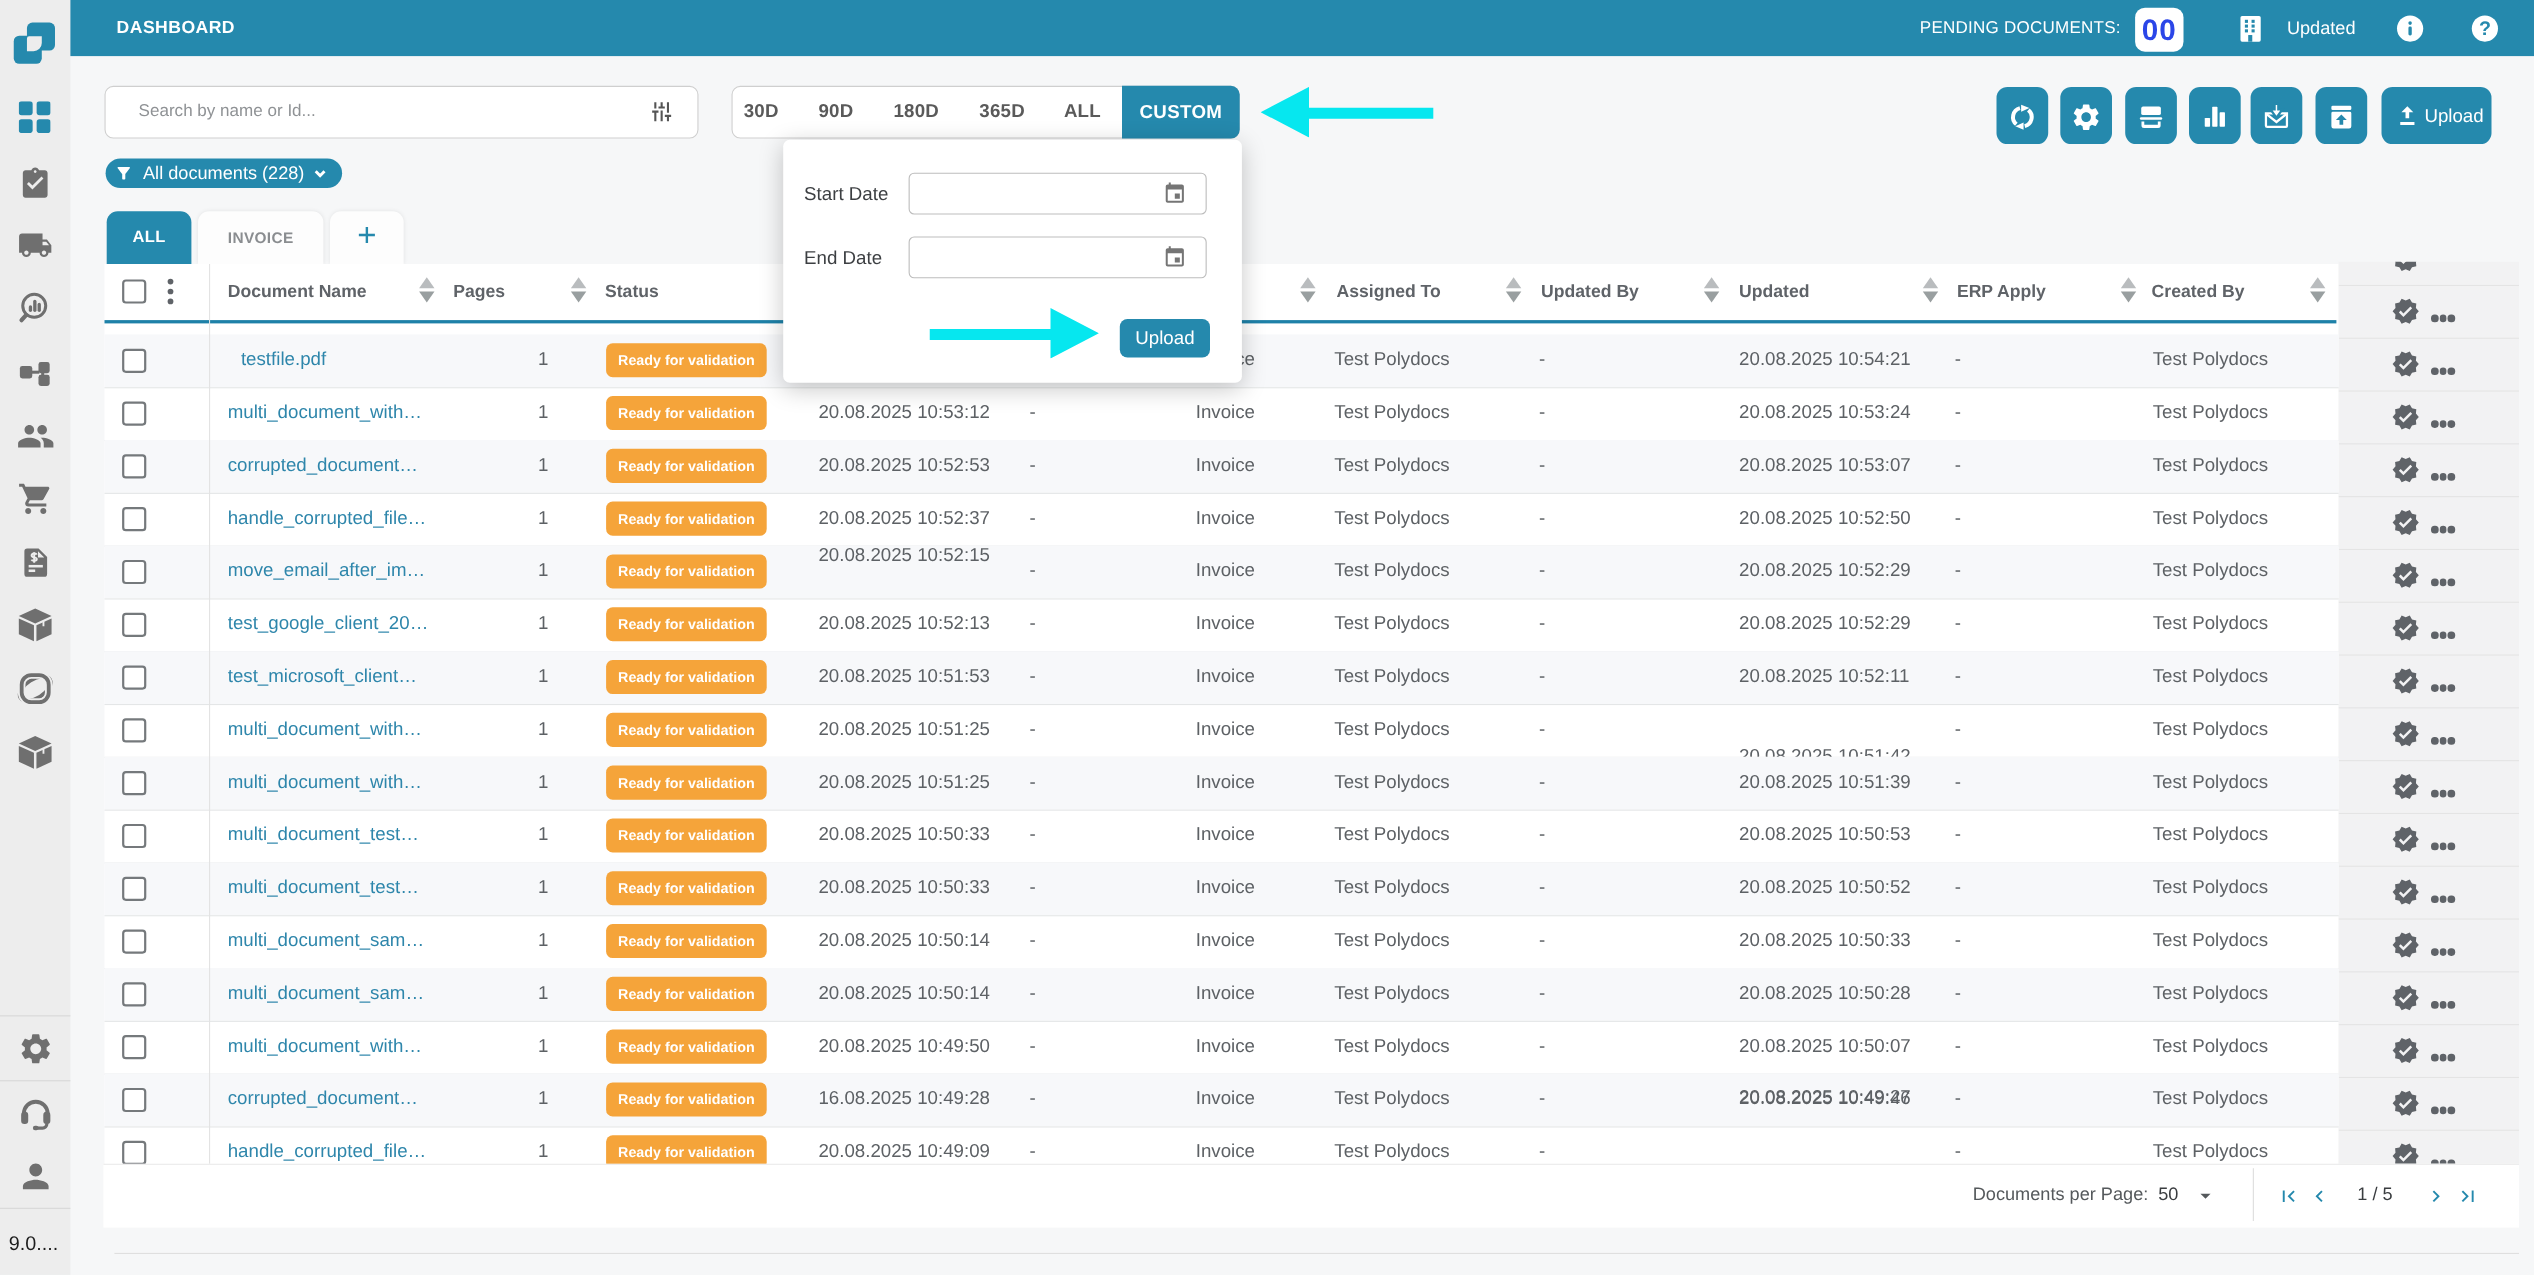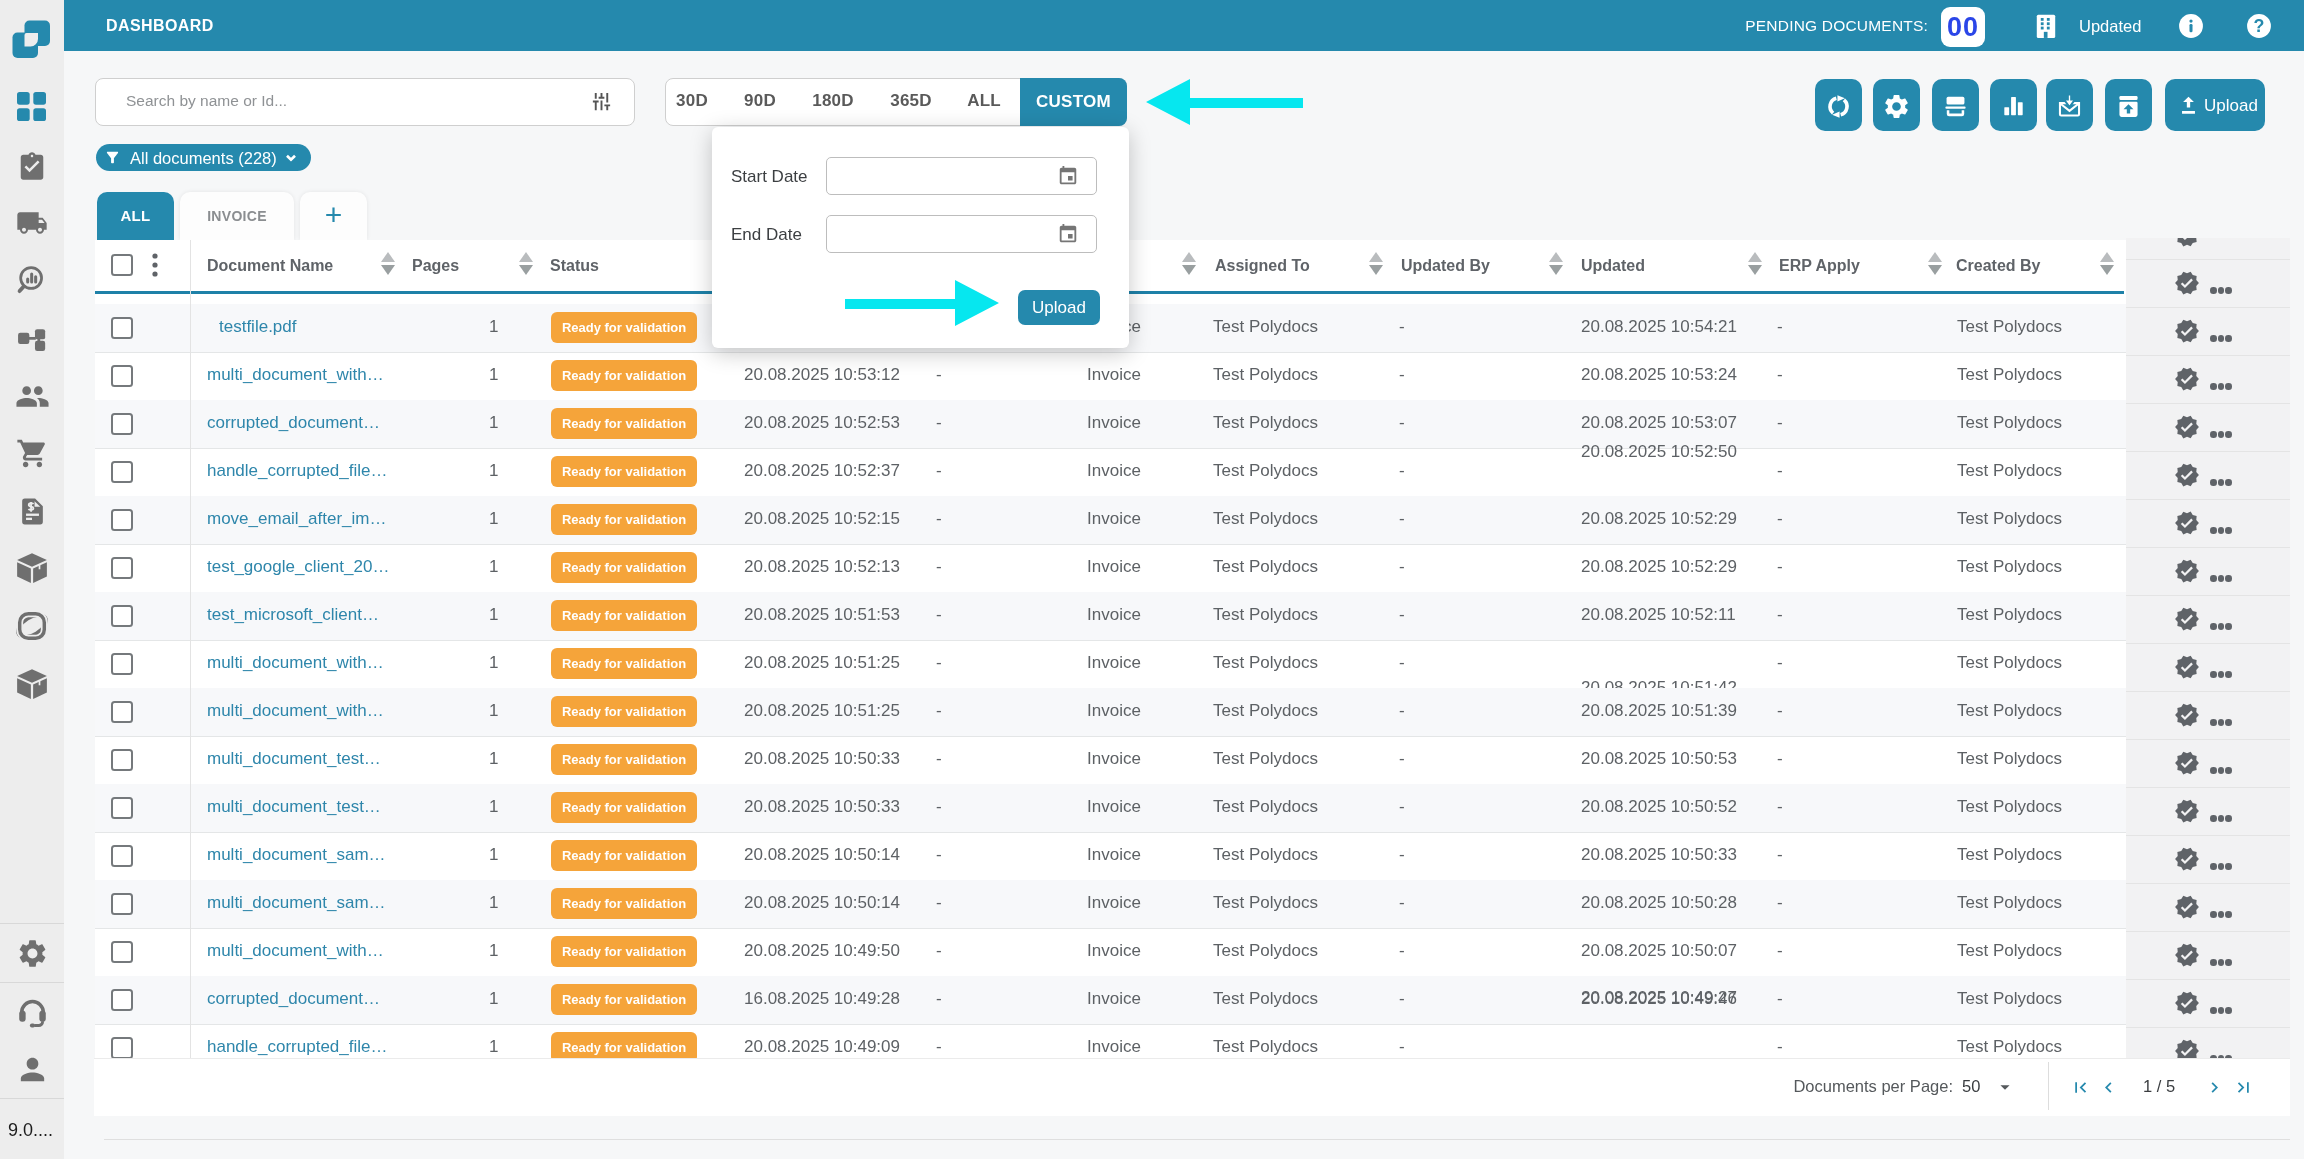--- a/index.html
+++ b/index.html
@@ -403,32 +403,32 @@
     <div class="cb" style="background:#fff"></div>
   </div>
 <div class="abs link" style="left:207px;top:461px">handle_corrupted_file…</div>
 <div class="abs cell" style="left:489px;top:461px">1</div>
 <div class="abs badge" style="top:456px">Ready for validation</div>
 <div class="abs cell" style="left:744px;top:461px">20.08.2025 10:52:37</div>
 <div class="abs cell" style="left:936px;top:461px">-</div>
 <div class="abs cell" style="left:1087px;top:461px">Invoice</div>
 <div class="abs cell" style="left:1213px;top:461px">Test Polydocs</div>
 <div class="abs cell" style="left:1399px;top:461px">-</div>
-<div class="abs cell" style="left:1581px;top:442px">20.08.2025 10:52:50</div>
+<div class="abs cell" style="left:1581px;top:461px">20.08.2025 10:52:50</div>
 <div class="abs cell" style="left:1777px;top:461px">-</div>
 <div class="abs cell" style="left:1957px;top:461px">Test Polydocs</div>
 <div class="abs rowline" style="top:496px"></div>
 <div class="abs stripe" style="top:496px;background:#f7f8fa"></div>
 <div class="abs" style="left:111px;top:509px">
     <div class="cb" style="background:#fff"></div>
   </div>
 <div class="abs link" style="left:207px;top:509px">move_email_after_im…</div>
 <div class="abs cell" style="left:489px;top:509px">1</div>
 <div class="abs badge" style="top:504px">Ready for validation</div>
-<div class="abs cell" style="left:744px;top:509px">20.08.2025 10:52:15</div>
+<div class="abs cell" style="left:744px;top:495px">20.08.2025 10:52:15</div>
 <div class="abs cell" style="left:936px;top:509px">-</div>
 <div class="abs cell" style="left:1087px;top:509px">Invoice</div>
 <div class="abs cell" style="left:1213px;top:509px">Test Polydocs</div>
 <div class="abs cell" style="left:1399px;top:509px">-</div>
 <div class="abs cell" style="left:1581px;top:509px">20.08.2025 10:52:29</div>
 <div class="abs cell" style="left:1777px;top:509px">-</div>
 <div class="abs cell" style="left:1957px;top:509px">Test Polydocs</div>
 <div class="abs rowline" style="top:544px"></div>
 <div class="abs" style="left:111px;top:557px">
     <div class="cb" style="background:#fff"></div>

